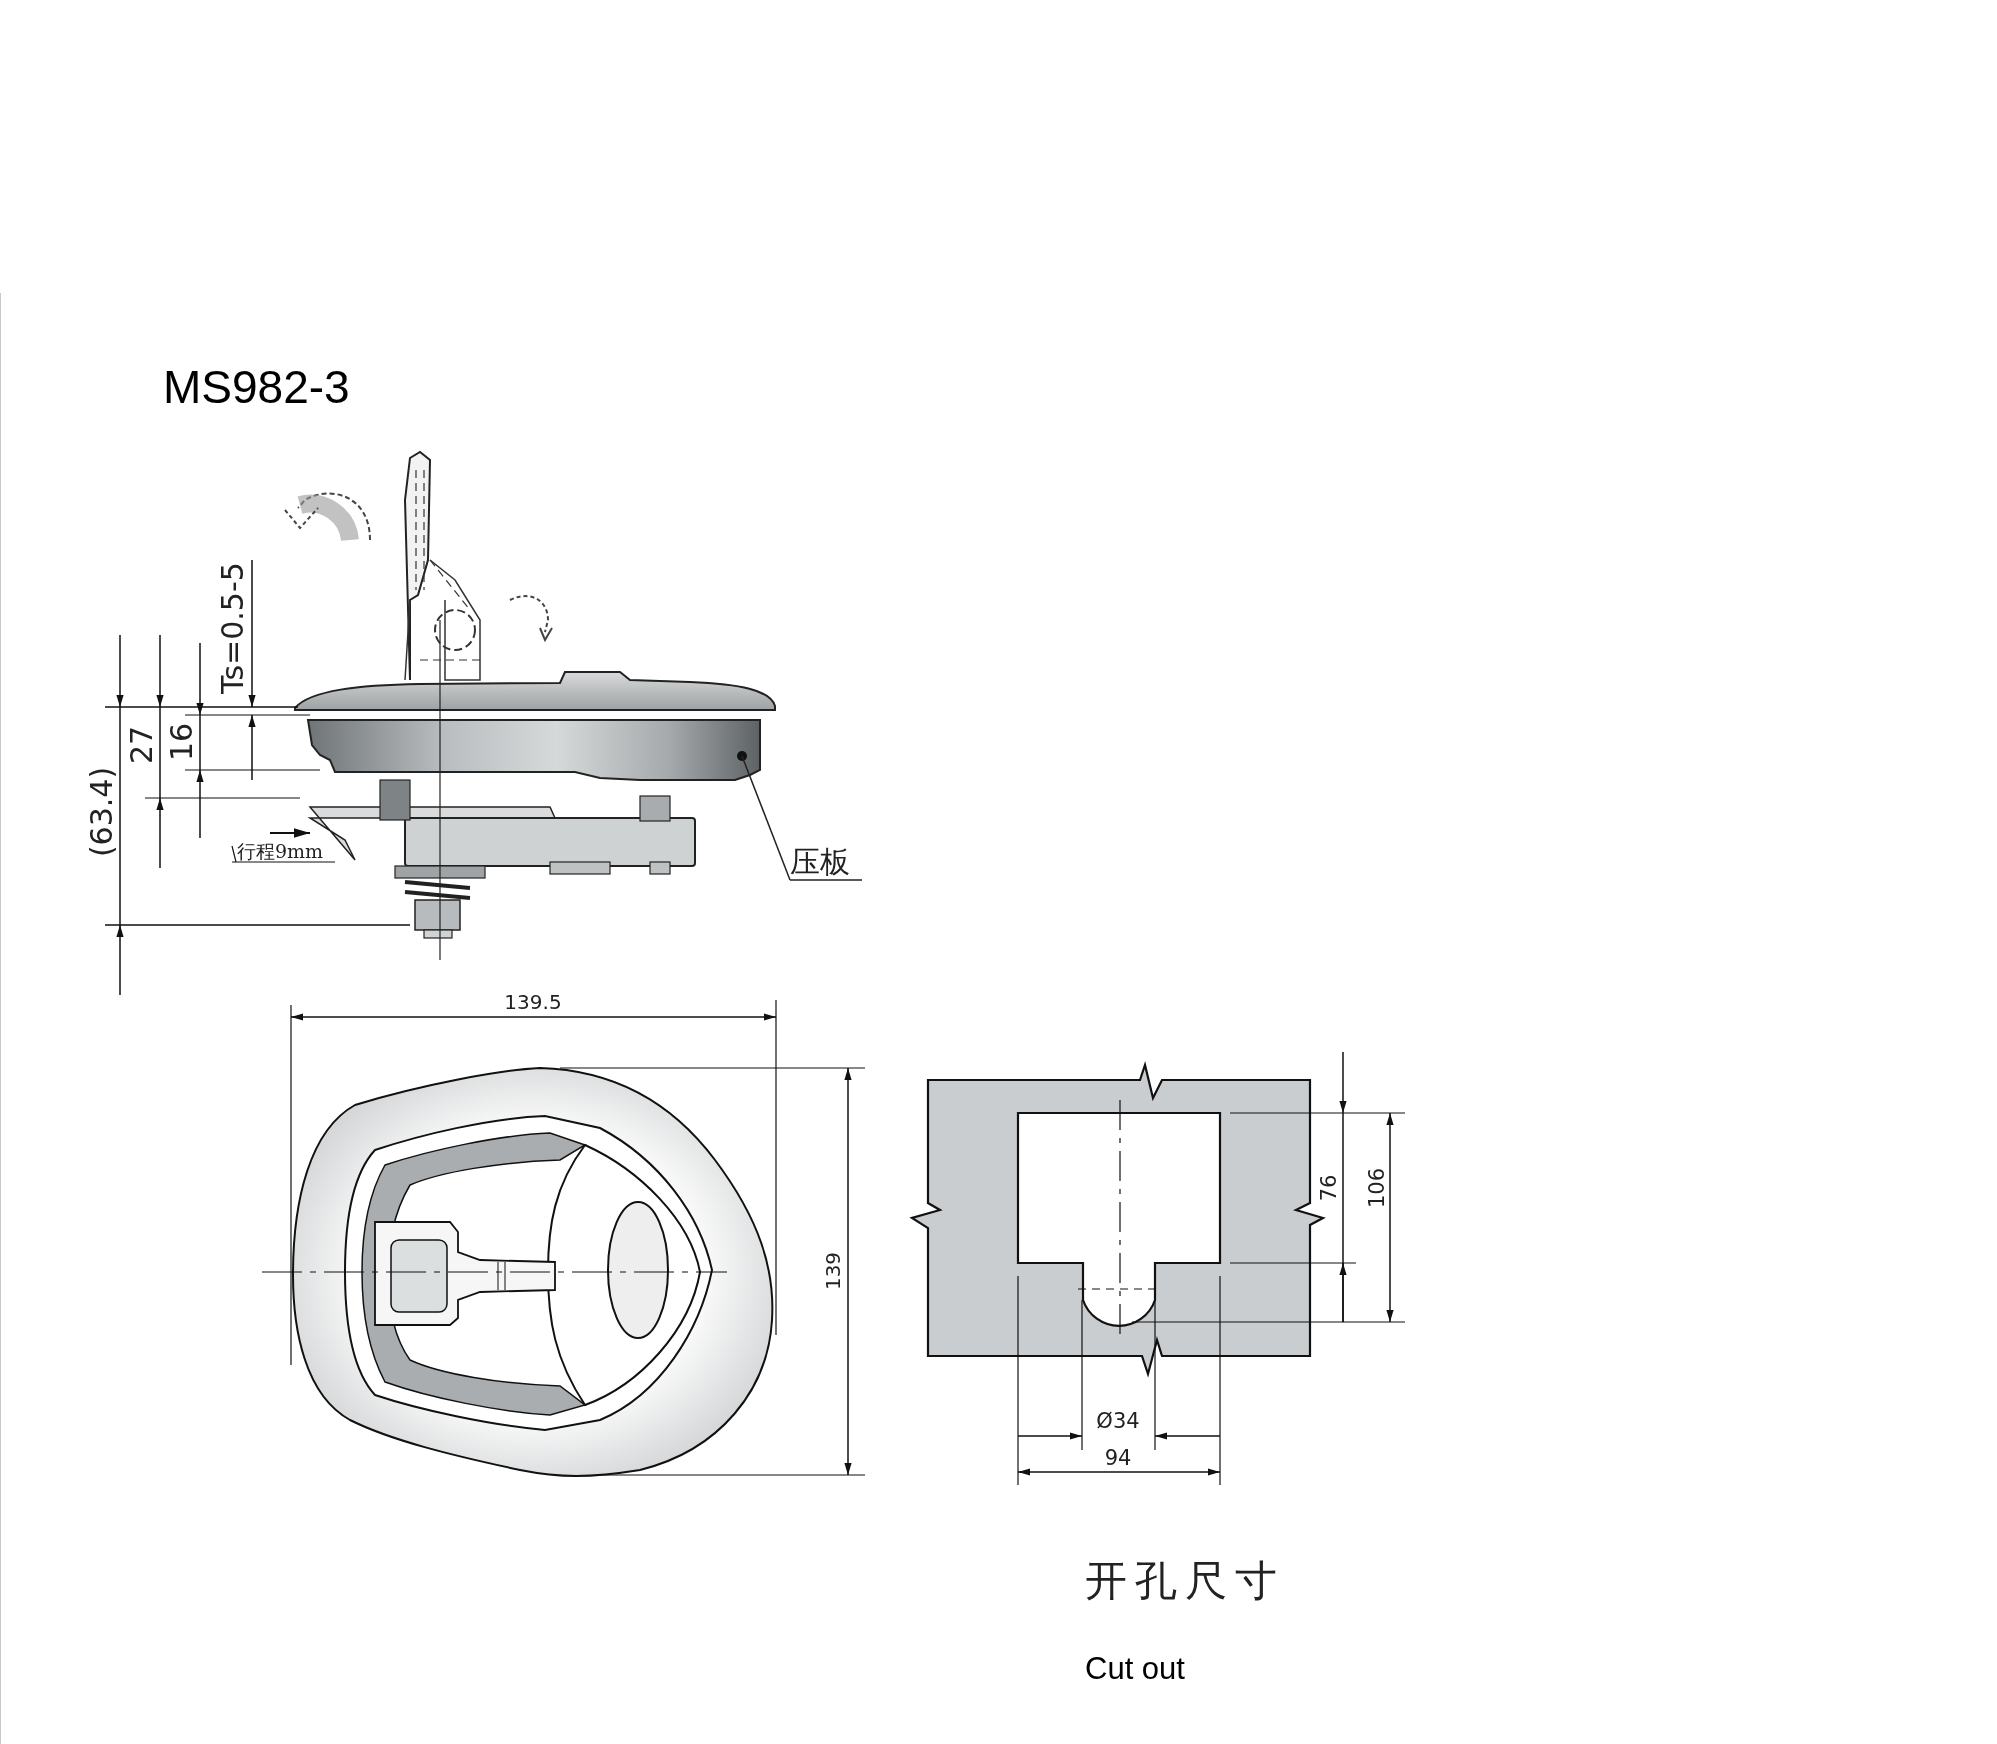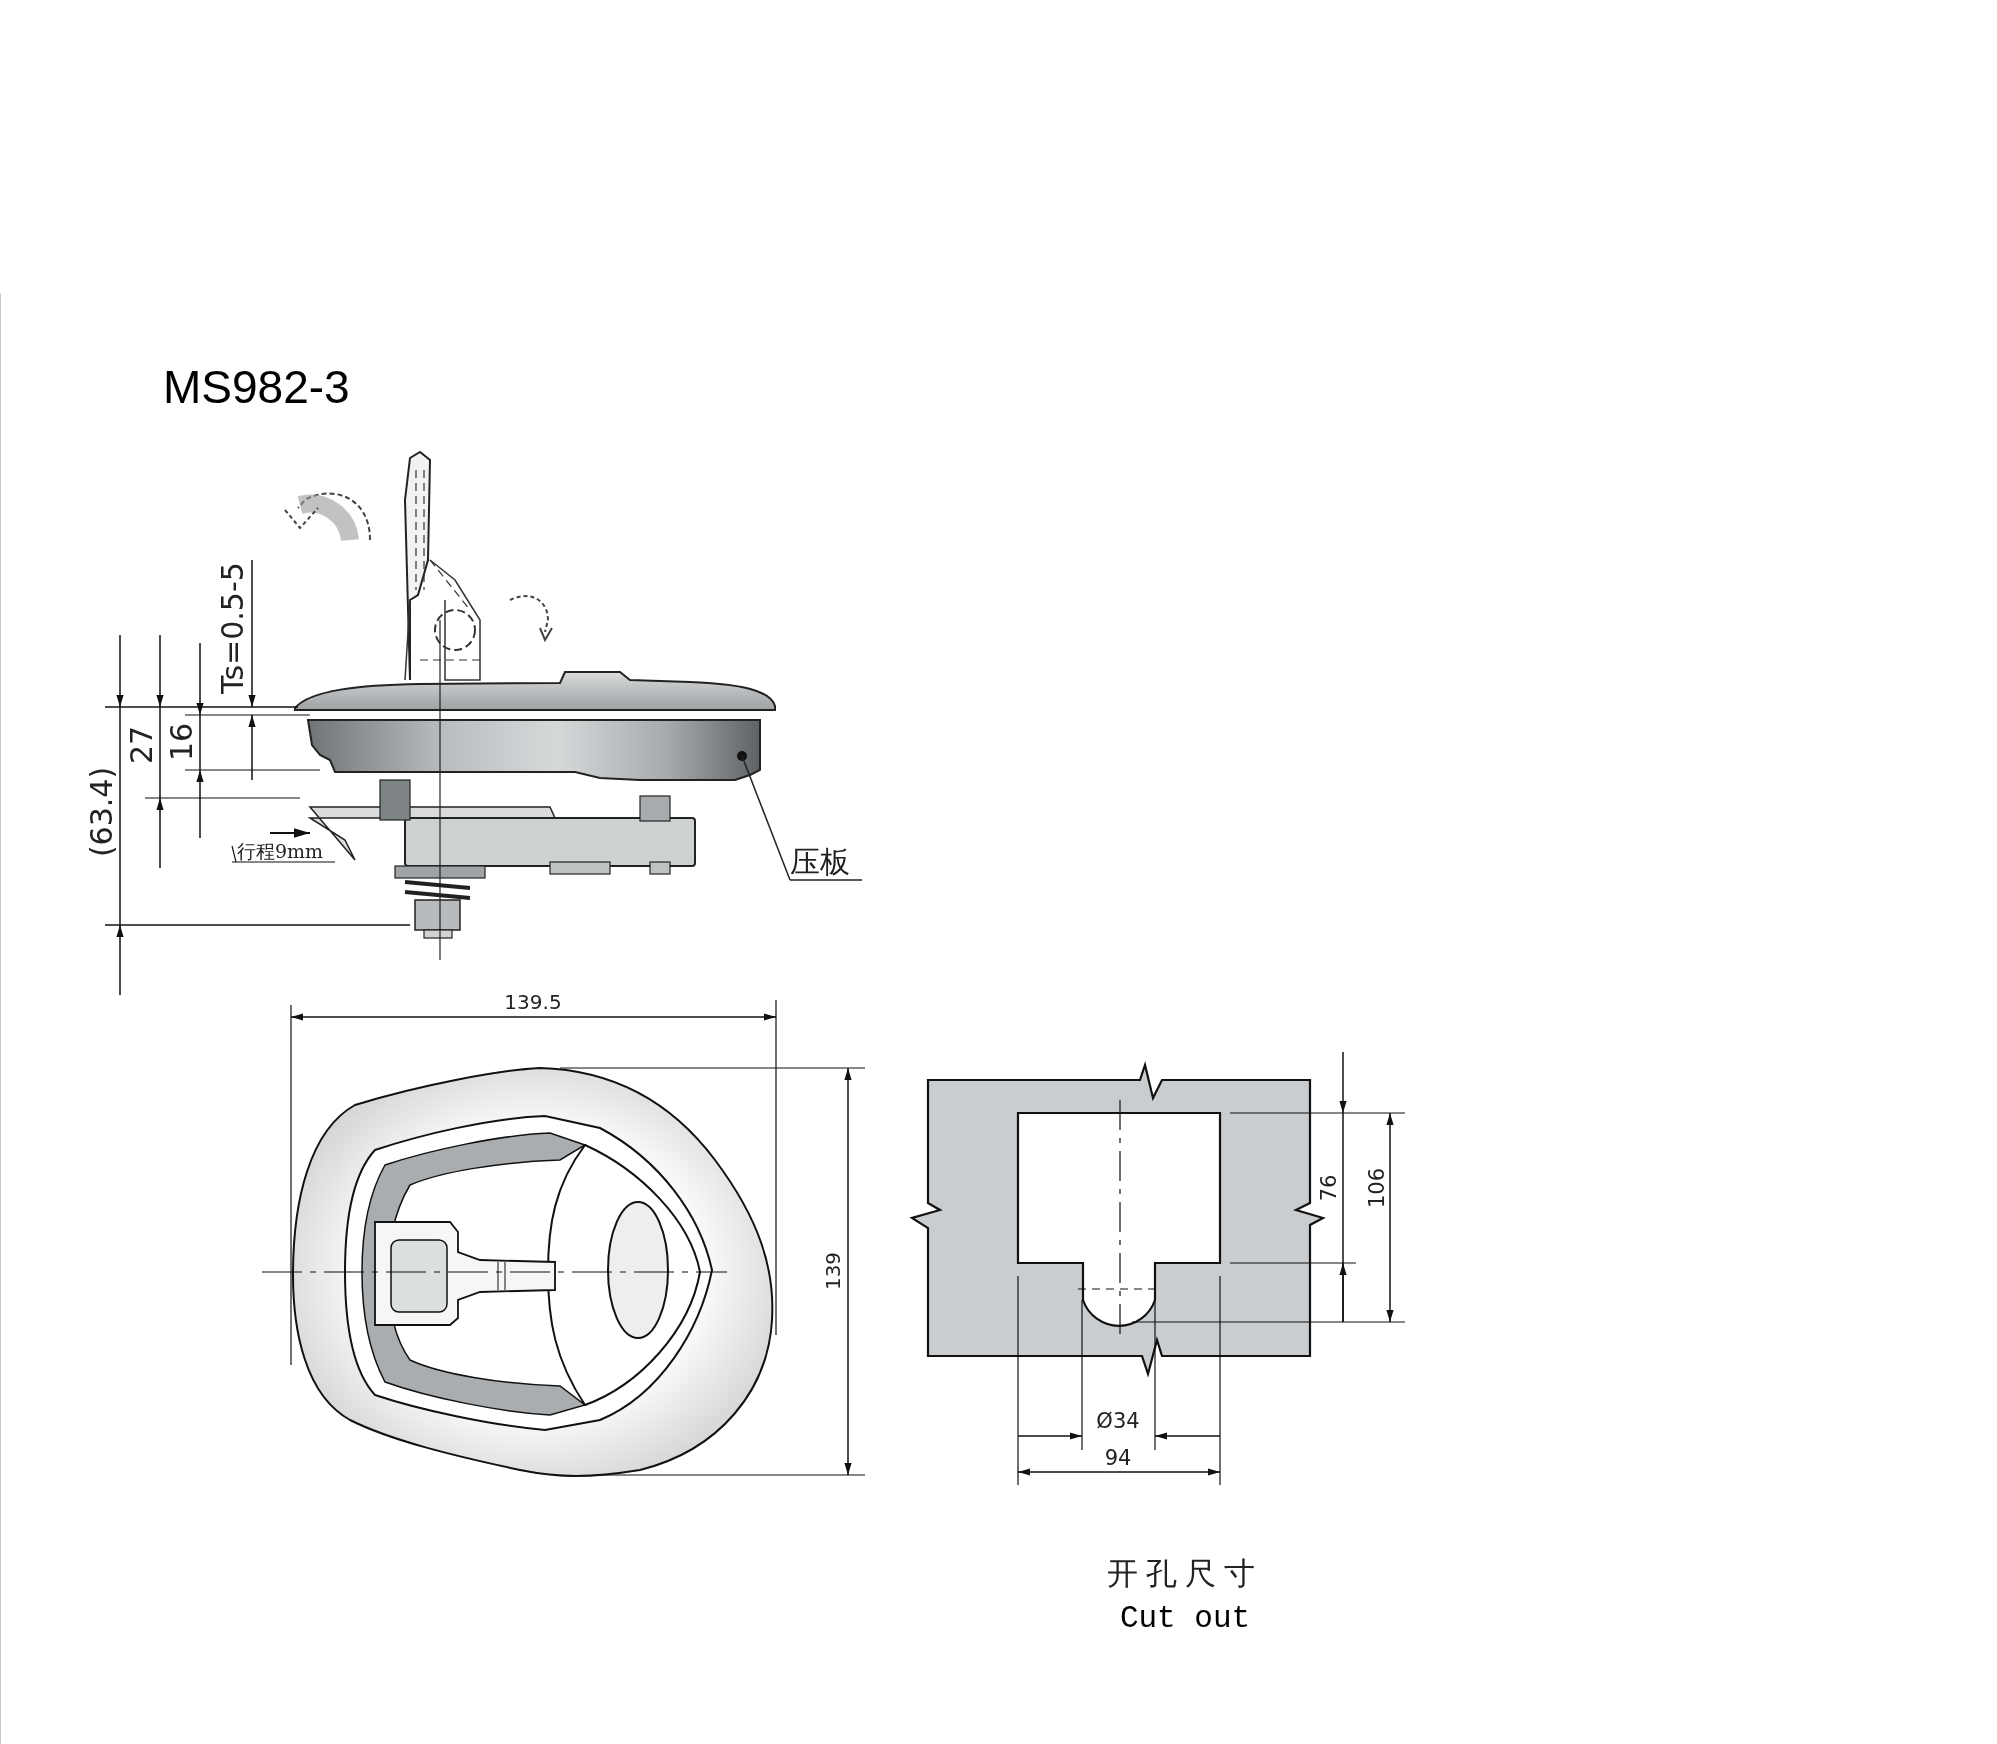--- a/index.html
+++ b/index.html
@@ -4,24 +4,24 @@
 <style>
   html, body { margin: 0; padding: 0; background: #ffffff; }
   body { width: 1997px; height: 1744px; position: relative; overflow: hidden;
          font-family: "Liberation Sans", sans-serif; }
   .left-edge { position: absolute; left: 0; top: 293px; width: 1px; height: 1451px; background: #c8c8c8; }
   .title { position: absolute; left: 163px; top: 360px; font-size: 46px; font-weight: normal;
            color: #000; font-family: "Liberation Sans", sans-serif; letter-spacing: 0px; }
   svg { position: absolute; left: 0; top: 0; }
   .dim { font-family: "DejaVu Sans", sans-serif; fill: #222; }
   .cjk { font-family: "DejaVu Serif", serif; fill: #222; }
-  .caption-en { position: absolute; left: 1085px; top: 1601px; width: 200px; text-align: center;
-                font-size: 31px; color: #000; font-family: Liberation Mono, monospace; }
+  .caption-en { position: absolute; left: 1085px; top: 1651px; width: 200px; text-align: left;
+                font-size: 31px; color: #000; font-family: Liberation Sans, sans-serif; }
   .caption-cn { position: absolute; left: 1065px; top: 1553px; width: 240px; text-align: center;
-                font-size: 31px; color: #222; font-family: "DejaVu Serif", serif; letter-spacing: 8px; }
+                font-size: 42px; color: #222; font-family: "DejaVu Serif", serif; letter-spacing: 8px; }
 </style>
 </head>
 <body>
 
 <div class="left-edge"></div>
 
 <div class="title">MS982-3</div>
 
 <svg width="1997" height="1744" viewBox="0 0 1997 1744">
   <defs>

